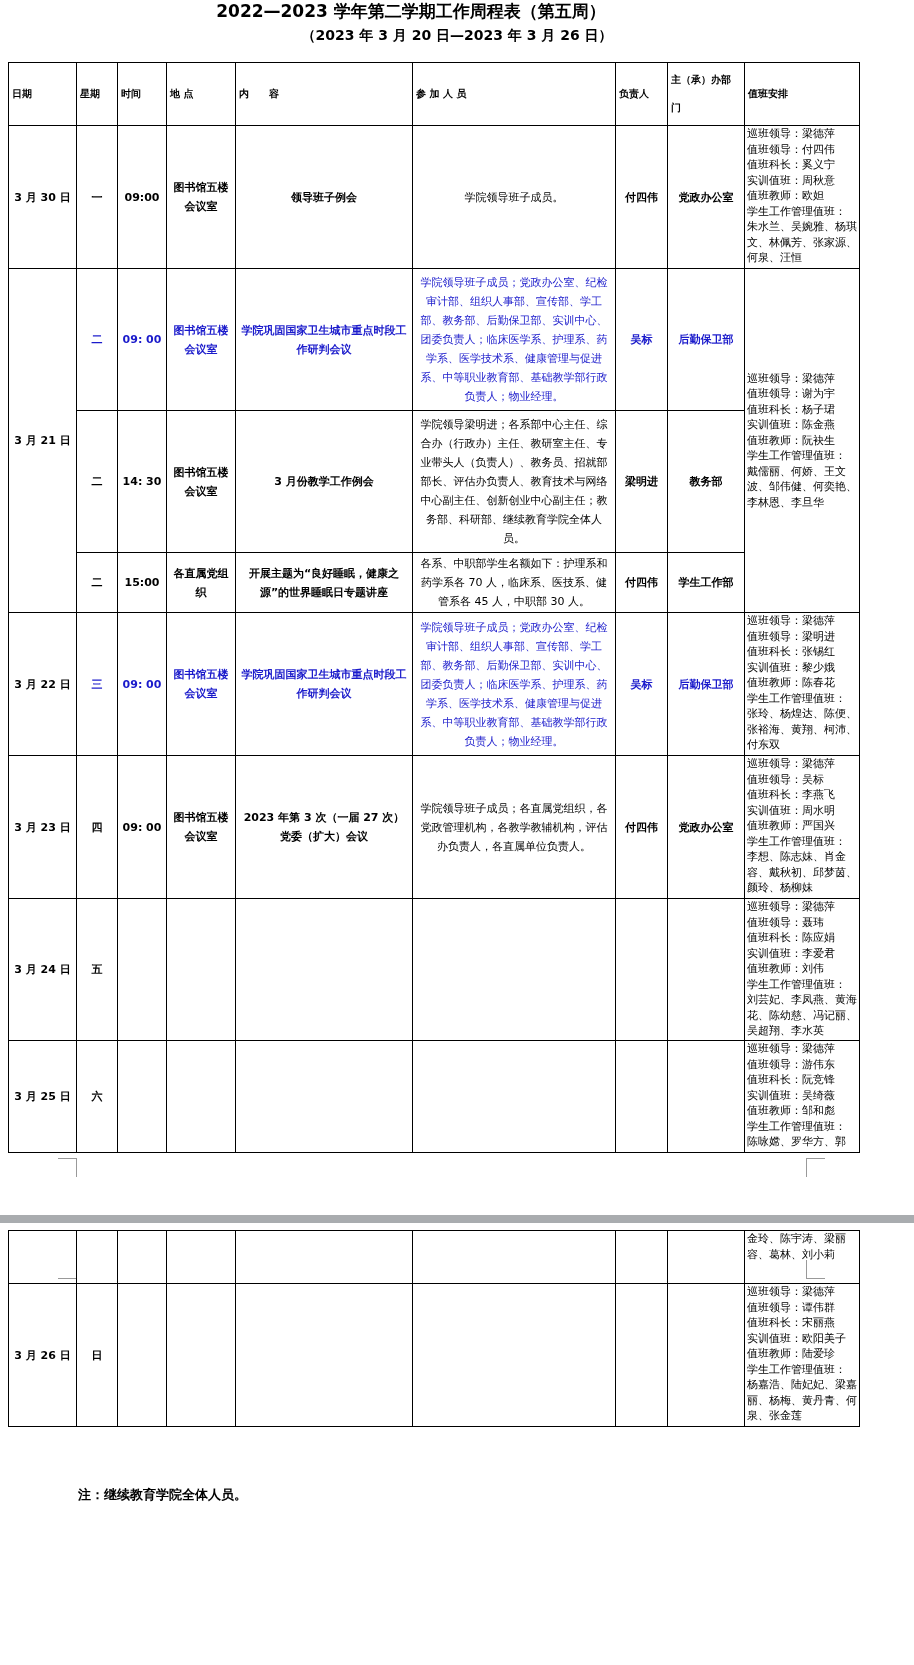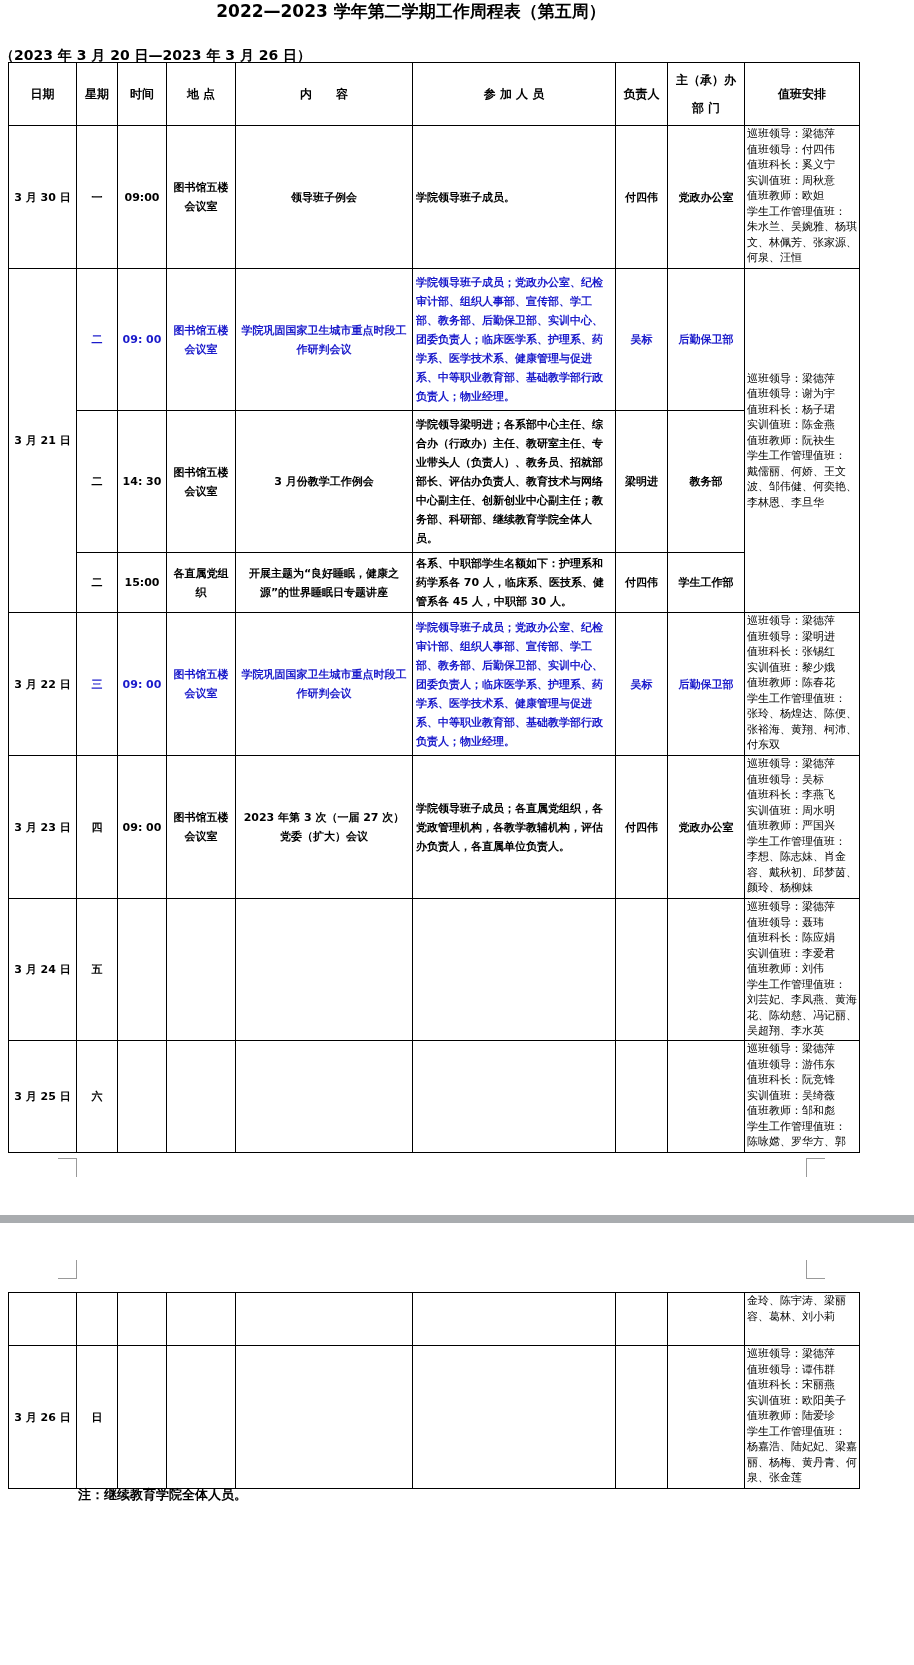--- a/index.html
+++ b/index.html
@@ -1,24 +1,24 @@
 <!DOCTYPE html>
 <html><head>
 <meta charset="utf-8">
 <style>
   html,body{margin:0;padding:0;}
   body{width:914px;height:1665px;background:#fff;position:relative;overflow:hidden;
        font-family:"DejaVu Sans","Liberation Sans",sans-serif;color:#000;}
   .title{position:absolute;left:0;width:822px;top:0;text-align:center;font-size:17px;font-weight:bold;line-height:22px;}
-  .subtitle{position:absolute;left:0;width:914px;top:25px;text-align:left;font-size:14px;font-weight:bold;line-height:20px;margin-top:20px;}
+  .subtitle{position:absolute;left:0;width:914px;top:25px;text-align:center;font-size:14px;font-weight:bold;line-height:20px;}
   table{position:absolute;left:8px;border-collapse:collapse;table-layout:fixed;}
   td,th{border:1px solid #000;padding:0 3px;font-size:11px;line-height:19px;vertical-align:middle;word-break:break-all;}
-  th{font-size:12px;font-weight:bold;text-align:center;line-height:30px;}
+  th{font-size:10px;font-weight:bold;text-align:left;line-height:30px;}
   td.c{text-align:center;font-weight:bold;}
-  td.l{text-align:left;font-weight:bold;}
+  td.l{text-align:center;font-weight:normal;}
   .blue{color:#1a1acb;margin-left:45px;}
   td.duty{font-size:11px;line-height:15.5px;padding:0 2px;vertical-align:top;font-weight:normal;}
   td.duty b{font-weight:normal;}
   .page-gap{position:absolute;left:0;top:1215px;width:914px;height:8px;background:#a9acaf;}
   .corner{position:absolute;border-color:#999;border-style:solid;width:18px;height:18px;}
   .note{position:absolute;left:78px;top:1486px;font-size:13px;font-weight:bold;}
 </style>
 </head>
 <body>
 
@@ -191,21 +191,21 @@
   </tr>
 </tbody>
   </table>
 
 <div class="corner" style="left:58px;top:1158px;border-width:1px 1px 0 0;"></div>
 <div class="corner" style="left:806px;top:1158px;border-width:1px 0 0 1px;"></div>
 <div class="page-gap"></div>
 <div class="corner" style="left:58px;top:1260px;border-width:0 1px 1px 0;"></div>
 <div class="corner" style="left:806px;top:1260px;border-width:0 0 1px 1px;"></div>
 
-<table style="top:1292px;width:851px;padding-left:8px;">
+<table style="top:1230px;width:851px;padding-left:8px;">
   <colgroup>
     <col style="width:68px">
       <col style="width:41px">
       <col style="width:49px">
       <col style="width:69px">
     <col style="width:177px">
       <col style="width:203px">
       <col style="width:52px">
       <col style="width:77px">
       <col style="width:115px">

